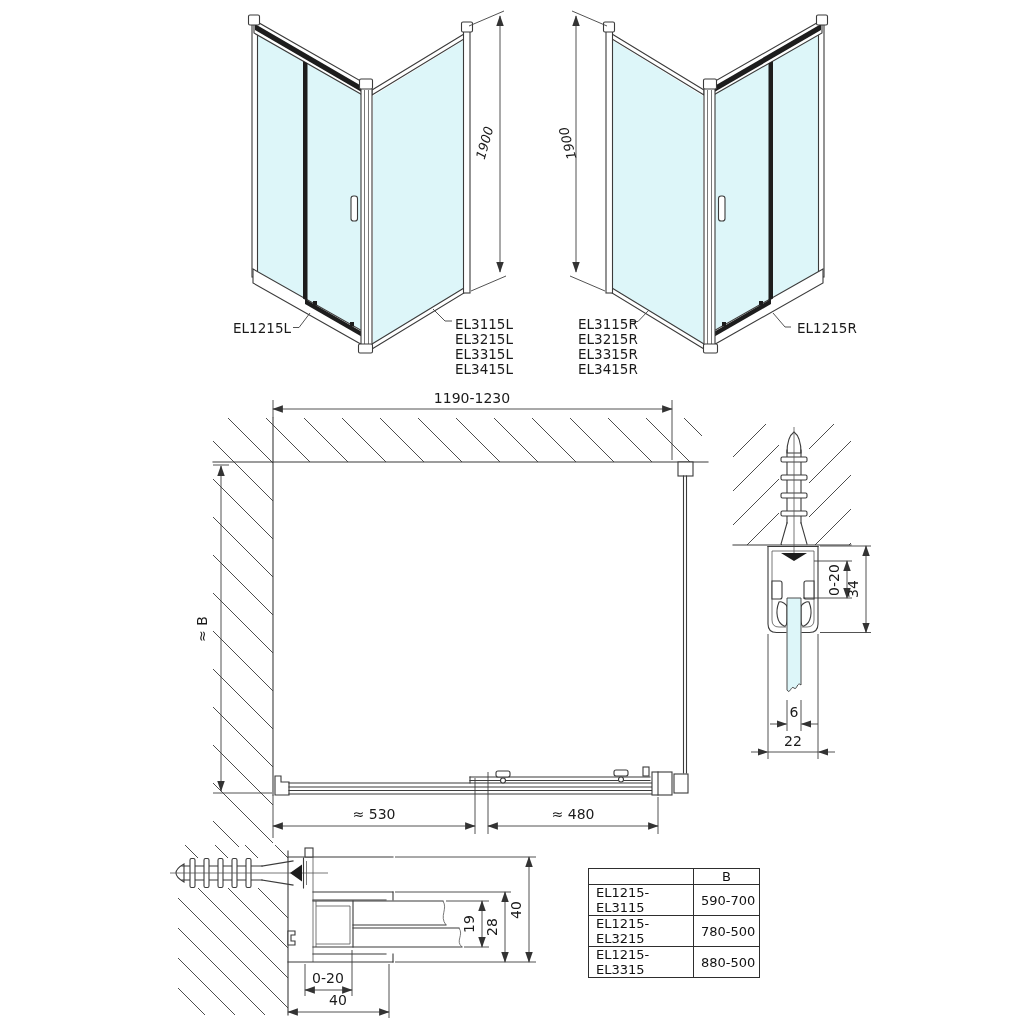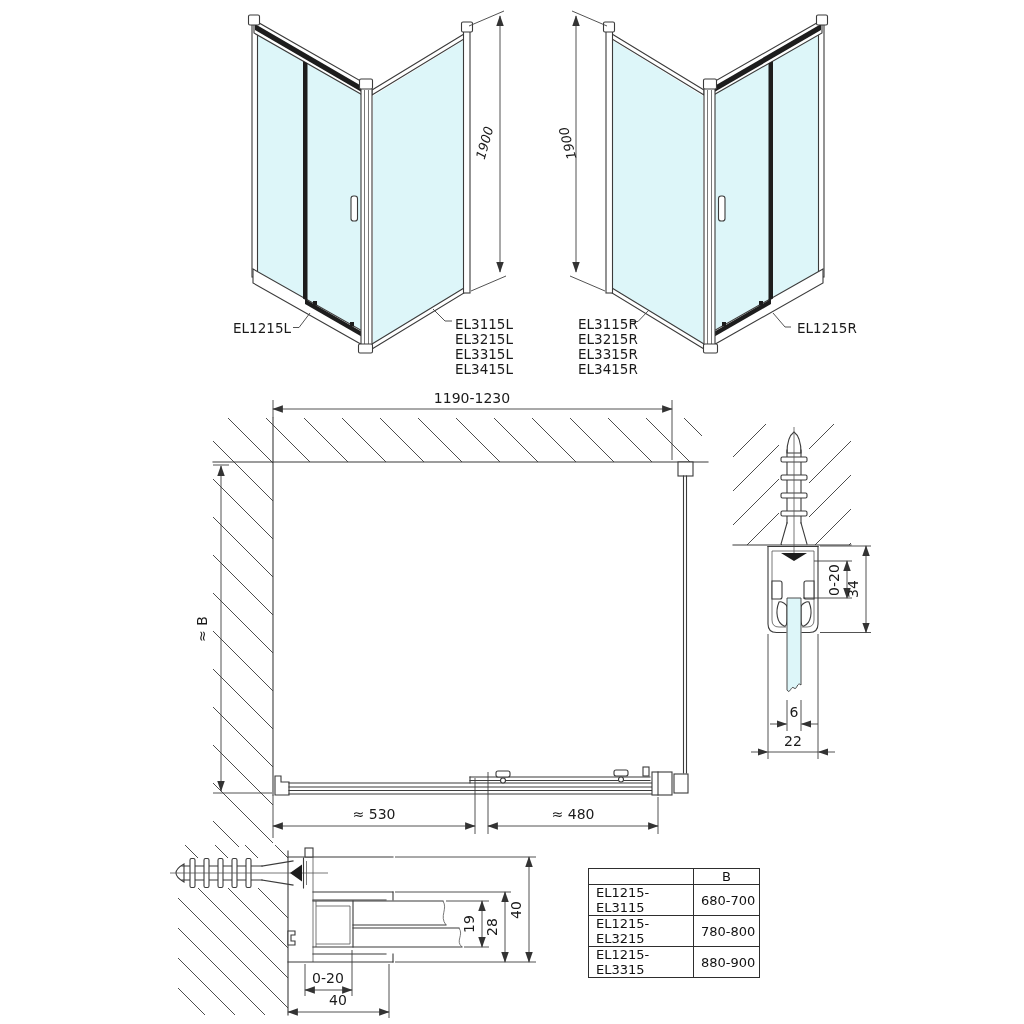--- a/index.html
+++ b/index.html
@@ -252,26 +252,26 @@
 
 <div class="tbl">
   <table>
     <tbody>
           <tr class="hd">
       <td class="c1"></td>
       <td class="c2">B</td>
     </tr>
     <tr>
       <td class="c1">EL1215-EL3115</td>
-      <td class="c2">680-700</td>
+      <td class="c2">590-700</td>
     </tr>
     <tr>
       <td class="c1">EL1215-EL3215</td>
-      <td class="c2">780-800</td>
+      <td class="c2">780-500</td>
     </tr>
     <tr>
       <td class="c1">EL1215-EL3315</td>
-      <td class="c2">880-900</td>
+      <td class="c2">880-500</td>
     </tr>
   </tbody>
       </table>
 </div>
 </div>
 
 </body></html>

